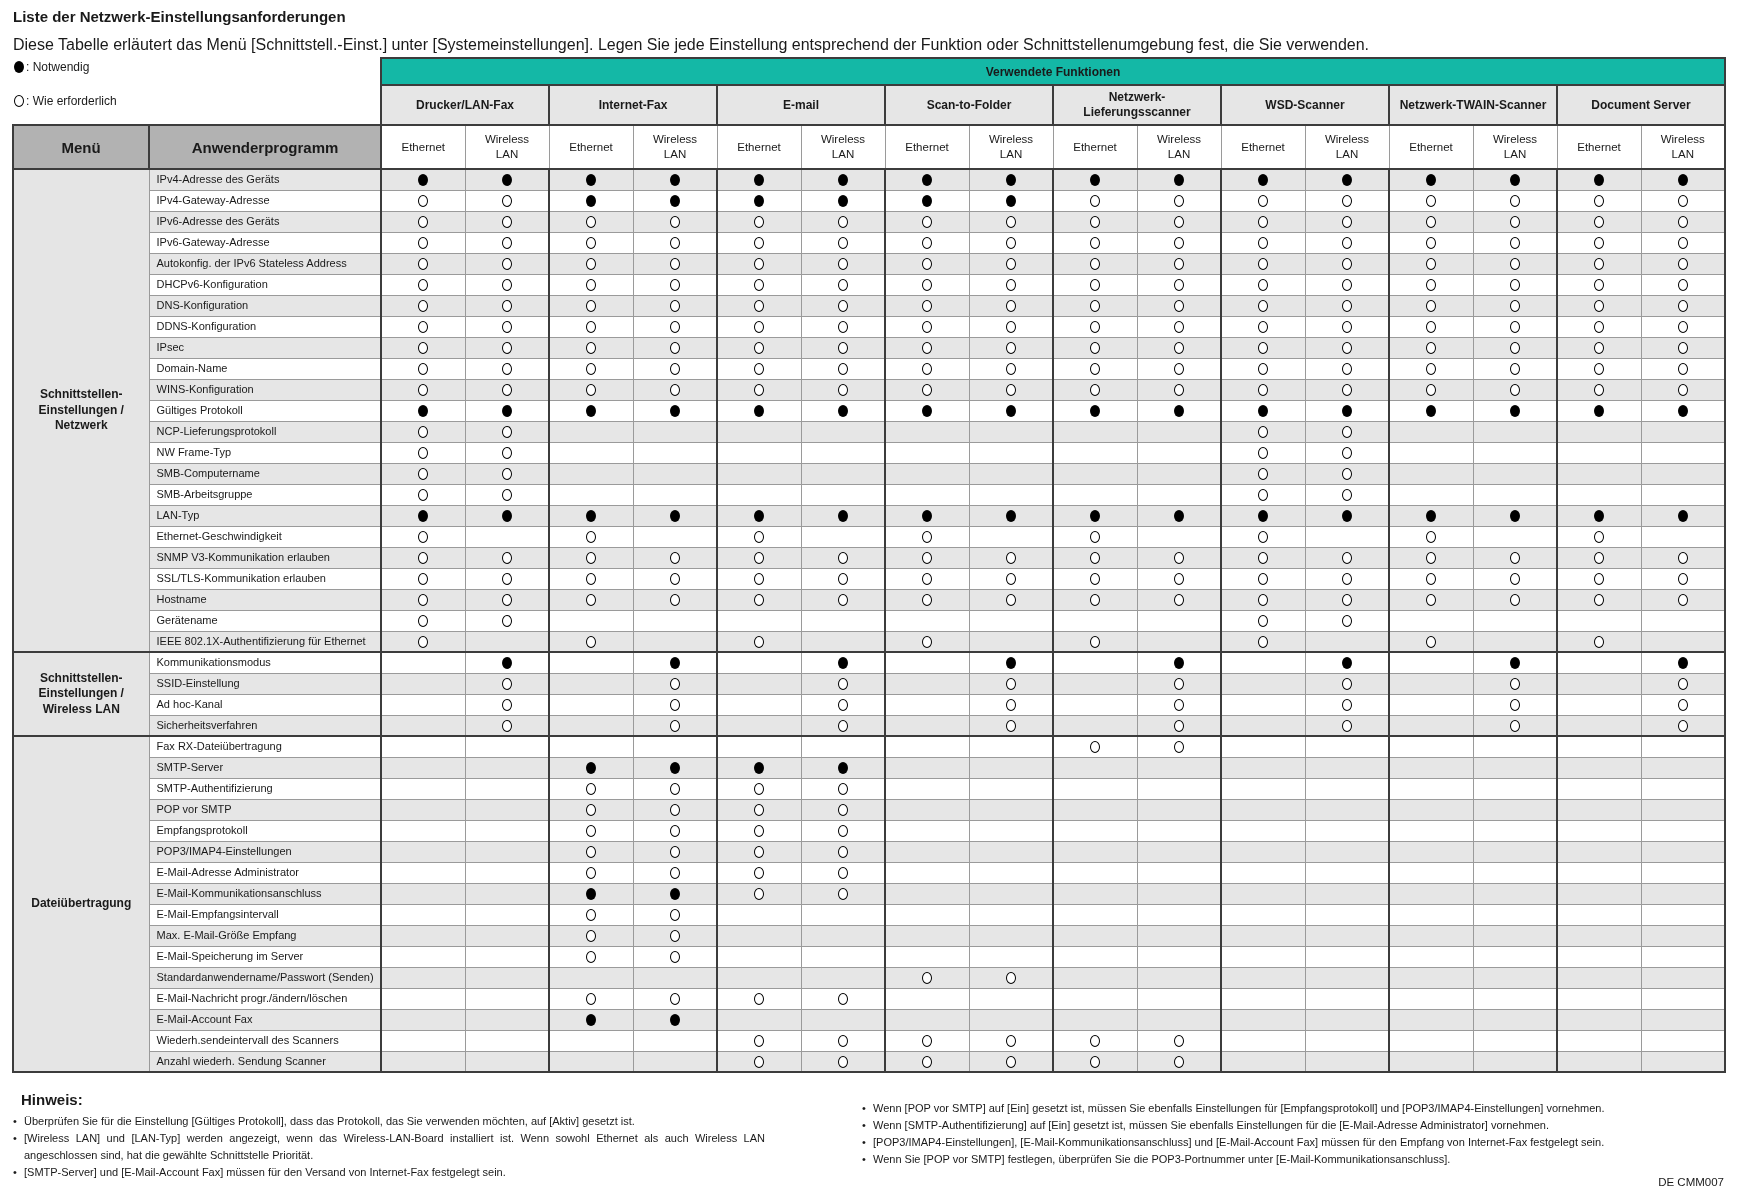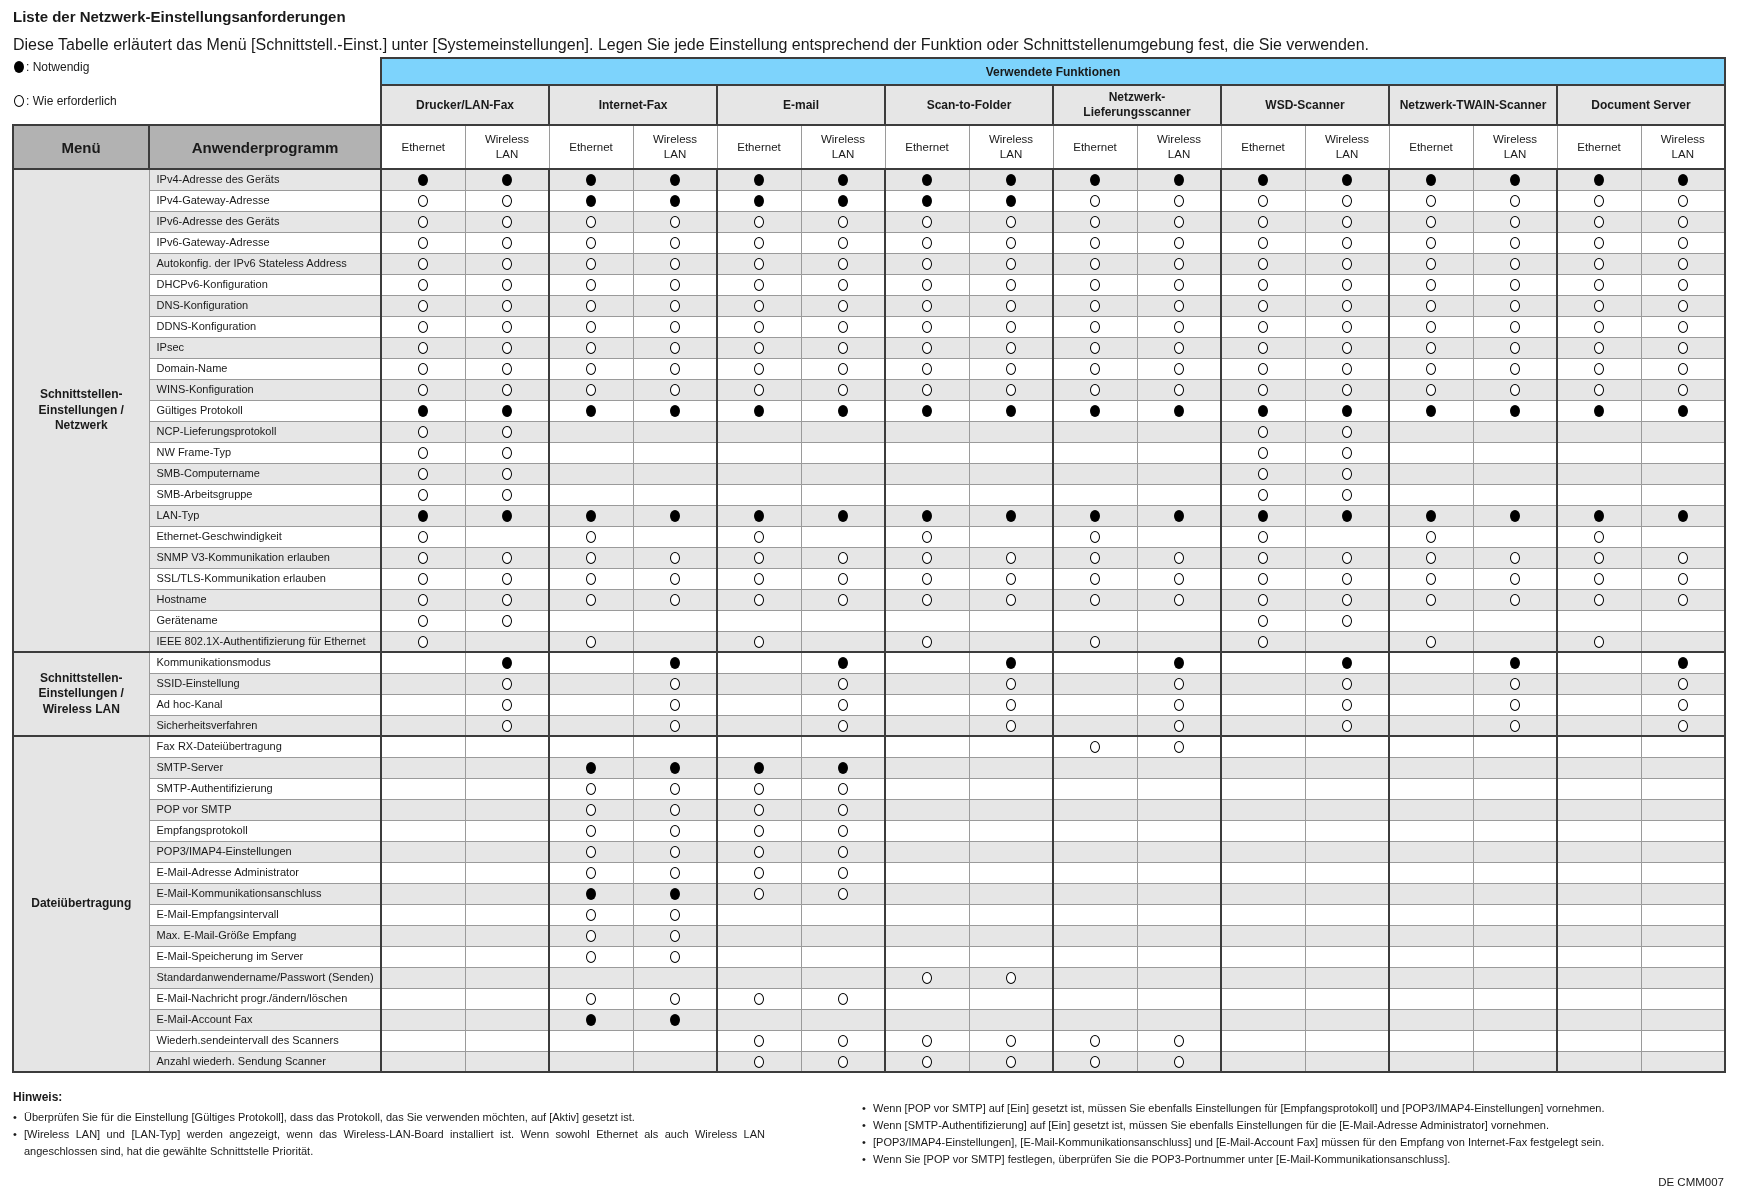--- a/index.html
+++ b/index.html
@@ -22,21 +22,21 @@
   .dot.o { background:#fff; border:1.6px solid #000; }
 
   table.req { position:absolute; left:12px; top:57px; border-collapse:collapse; table-layout:fixed; }
   col.c-menu { width:136px; } col.c-prog { width:232px; } col.c-data { width:84px; }
 
   td.spacer { border:none; background:transparent; }
 
   th,td { overflow:hidden; }
 
   
-  th.vf-head { background:#7dd3fc; border:2px solid #3c3c3c; font-size:12px; font-weight:bold; height:27px; text-align:center; }
+  th.vf-head { background:#14b8a6; border:2px solid #3c3c3c; font-size:12px; font-weight:bold; height:27px; text-align:center; }
   th.fn-head { background:#e6e6e6; border:2px solid #3c3c3c; font-size:12px; font-weight:bold; height:40px; text-align:center; line-height:1.25; padding:0 6px; }
   th.col-head { background:#b2b2b2; border:2px solid #3c3c3c; font-size:15px; font-weight:bold; height:44px; text-align:center; }
   th.sub-head { background:#ffffff; border:1px solid #9a9a9a; border-top:2px solid #3c3c3c; border-bottom:2px solid #3c3c3c;
                 font-size:11.5px; font-weight:normal; text-align:center; line-height:1.3; padding:0 8px; }
   th.sub-head:last-child { border-right:2px solid #3c3c3c; }
 
   
   tbody tr { height:21px; }
   tbody th, tbody td { border:1px solid #9a9a9a; font-size:11px; }
   tbody tr:nth-child(odd) td { background:#e6e6e6; }
@@ -47,21 +47,21 @@
   td.data-cell { text-align:center; vertical-align:middle; padding:0; }
   td.gs { border-left:2px solid #3c3c3c; }
   tbody td:last-child { border-right:2px solid #3c3c3c; }
   tbody tr.group-first td, tbody tr.group-first th { border-top:2px solid #3c3c3c; }
   tbody tr.sep td { border-top:1.5px solid #4a4a4a; }
   tbody tr:last-child td { border-bottom:2px solid #3c3c3c; }
 
   
   .notes-left  { position:absolute; left:13px;  top:1088px; width:752px; font-size:11px; line-height:1.55; }
   .notes-right { position:absolute; left:862px; top:1100px; width:868px; font-size:11px; line-height:1.55; }
-  .notes-heading { font-weight:bold; font-size:12px; margin-bottom:2px; }
+  .notes-heading { font-weight:bold; font-size:15px; margin-bottom:2px;margin-left:8px; }
   .note-item { position:relative; padding-left:11px; text-align:justify; }
   .note-item::before { content:"\2022"; position:absolute; left:0; }
   .doc-code { position:absolute; right:14px; top:1176px; font-size:11.5px; }
 </style>
 </head>
 <body>
 
 <div class="page-title">Liste der Netzwerk-Einstellungsanforderungen</div>
 <div class="page-subtitle">Diese Tabelle erläutert das Menü [Schnittstell.-Einst.] unter [Systemeinstellungen]. Legen Sie jede Einstellung entsprechend der Funktion oder Schnittstellenumgebung fest, die Sie verwenden.</div>
 
@@ -956,20 +956,21 @@
         <td class="data-cell"></td>
       </tr>
     </tbody>
 </table>
 
 <div class="notes-left">
   <div class="notes-heading">Hinweis:</div>
   <div>
       <div class="note-item">Überprüfen Sie für die Einstellung [Gültiges Protokoll], dass das Protokoll, das Sie verwenden möchten, auf [Aktiv] gesetzt ist.</div>
       <div class="note-item">[Wireless LAN] und [LAN-Typ] werden angezeigt, wenn das Wireless-LAN-Board installiert ist. Wenn sowohl Ethernet als auch Wireless LAN angeschlossen sind, hat die gewählte Schnittstelle Priorität.</div>
+      <div class="note-item">[SMTP-Server] und [E-Mail-Account Fax] müssen für den Versand von Internet-Fax festgelegt sein.</div>
     </div>
 </div>
 <div class="notes-right">
   <div>
       <div class="note-item">Wenn [POP vor SMTP] auf [Ein] gesetzt ist, müssen Sie ebenfalls Einstellungen für [Empfangsprotokoll] und [POP3/IMAP4-Einstellungen] vornehmen.</div>
       <div class="note-item">Wenn [SMTP-Authentifizierung] auf [Ein] gesetzt ist, müssen Sie ebenfalls Einstellungen für die [E-Mail-Adresse Administrator] vornehmen.</div>
       <div class="note-item">[POP3/IMAP4-Einstellungen], [E-Mail-Kommunikationsanschluss] und [E-Mail-Account Fax] müssen für den Empfang von Internet-Fax festgelegt sein.</div>
       <div class="note-item">Wenn Sie [POP vor SMTP] festlegen, überprüfen Sie die POP3-Portnummer unter [E-Mail-Kommunikationsanschluss].</div>
     </div>
 </div>

